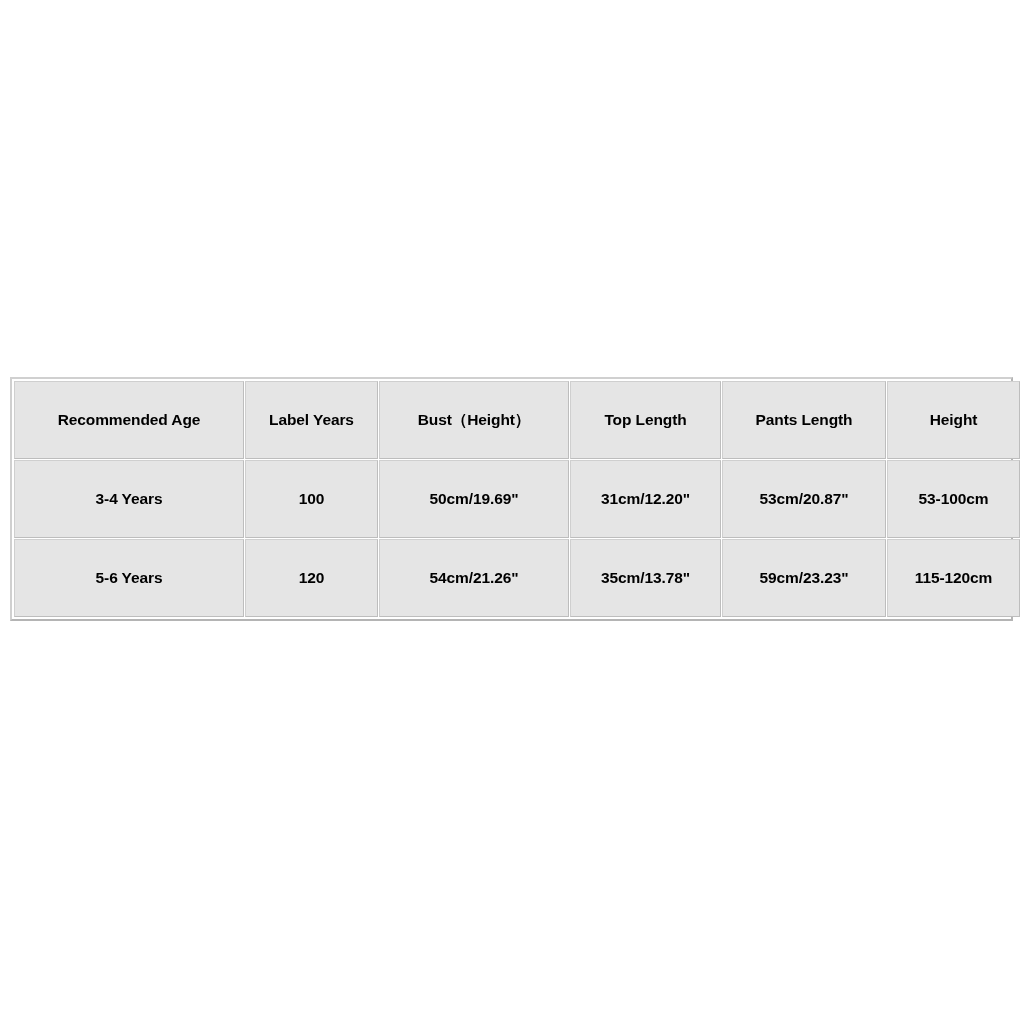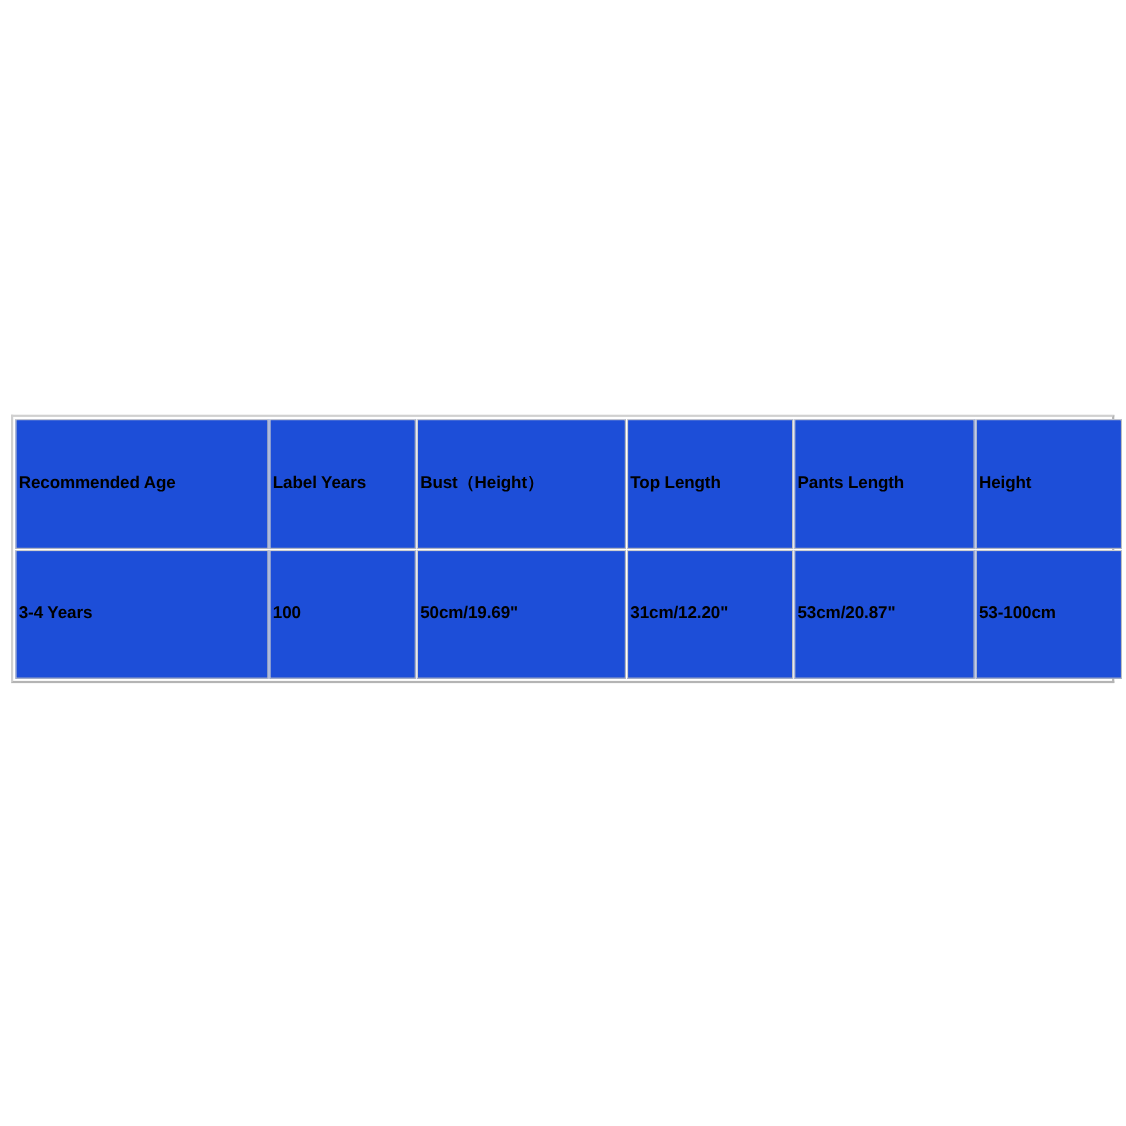--- a/index.html
+++ b/index.html
@@ -33,21 +33,22 @@
 
   table.size-chart {
     width: 100%;
     height: 100%;
     border-collapse: separate;
     border-spacing: 1px;
     table-layout: fixed;
   }
 
   table.size-chart td {
-    background: #1d4ed8;
+    background: #e5e5e5;
+    text-align: center;
     vertical-align: middle;
     color: #000000;
     font-weight: bold;
     font-size: 15.5px;
     letter-spacing: -0.1px;
     height: 40px;
     padding: 4px 2px;
     box-sizing: border-box;
     border-top: 1px solid #cfcfcf;
     border-left: 1px solid #cfcfcf;
@@ -97,15 +98,23 @@
       <tr>
         <td>3-4 Years</td>
         <td>100</td>
         <td>50cm/19.69"</td>
         <td>31cm/12.20"</td>
         <td>53cm/20.87"</td>
         <td>53-100cm</td>
       </tr>
 
 
+      <tr>
+        <td>5-6 Years</td>
+        <td>120</td>
+        <td>54cm/21.26"</td>
+        <td>35cm/13.78"</td>
+        <td>59cm/23.23"</td>
+        <td>115-120cm</td>
+      </tr>
     </tbody>
   </table>
 </div>
 
 </body></html>

